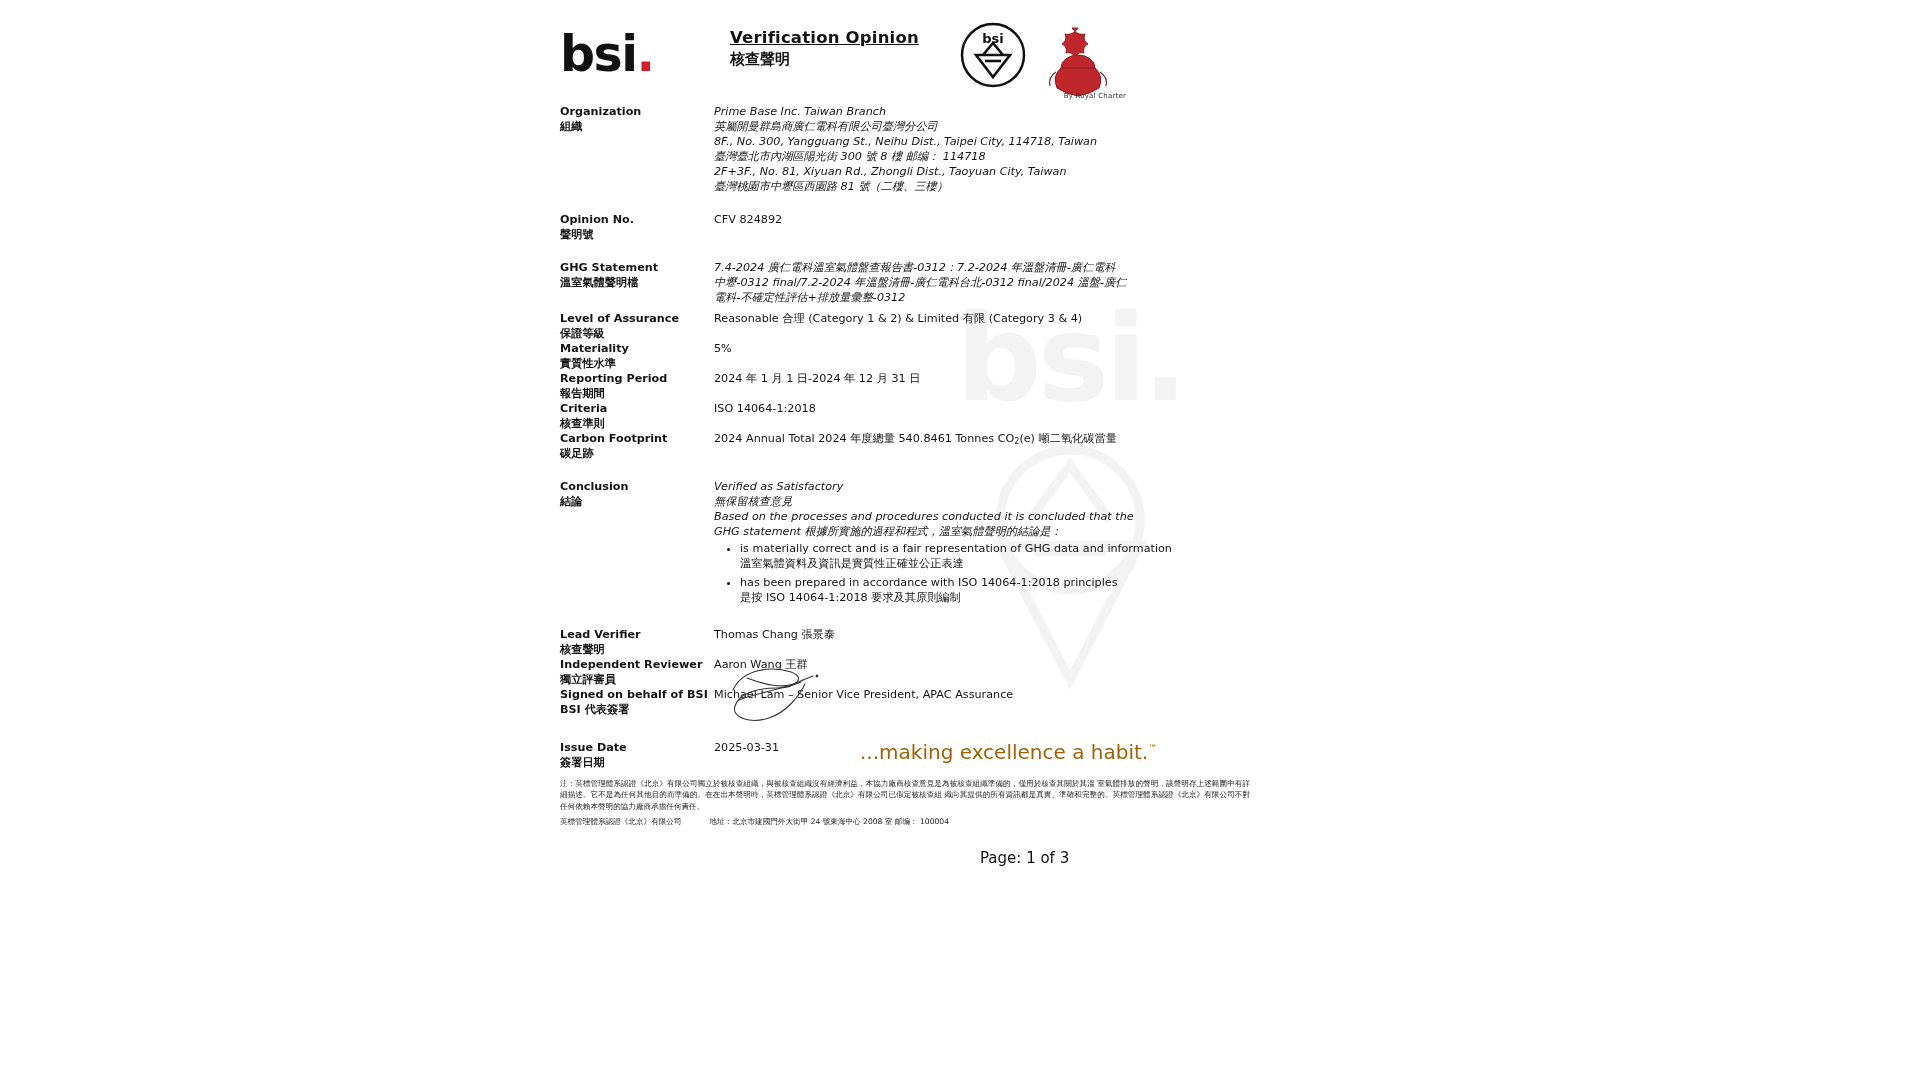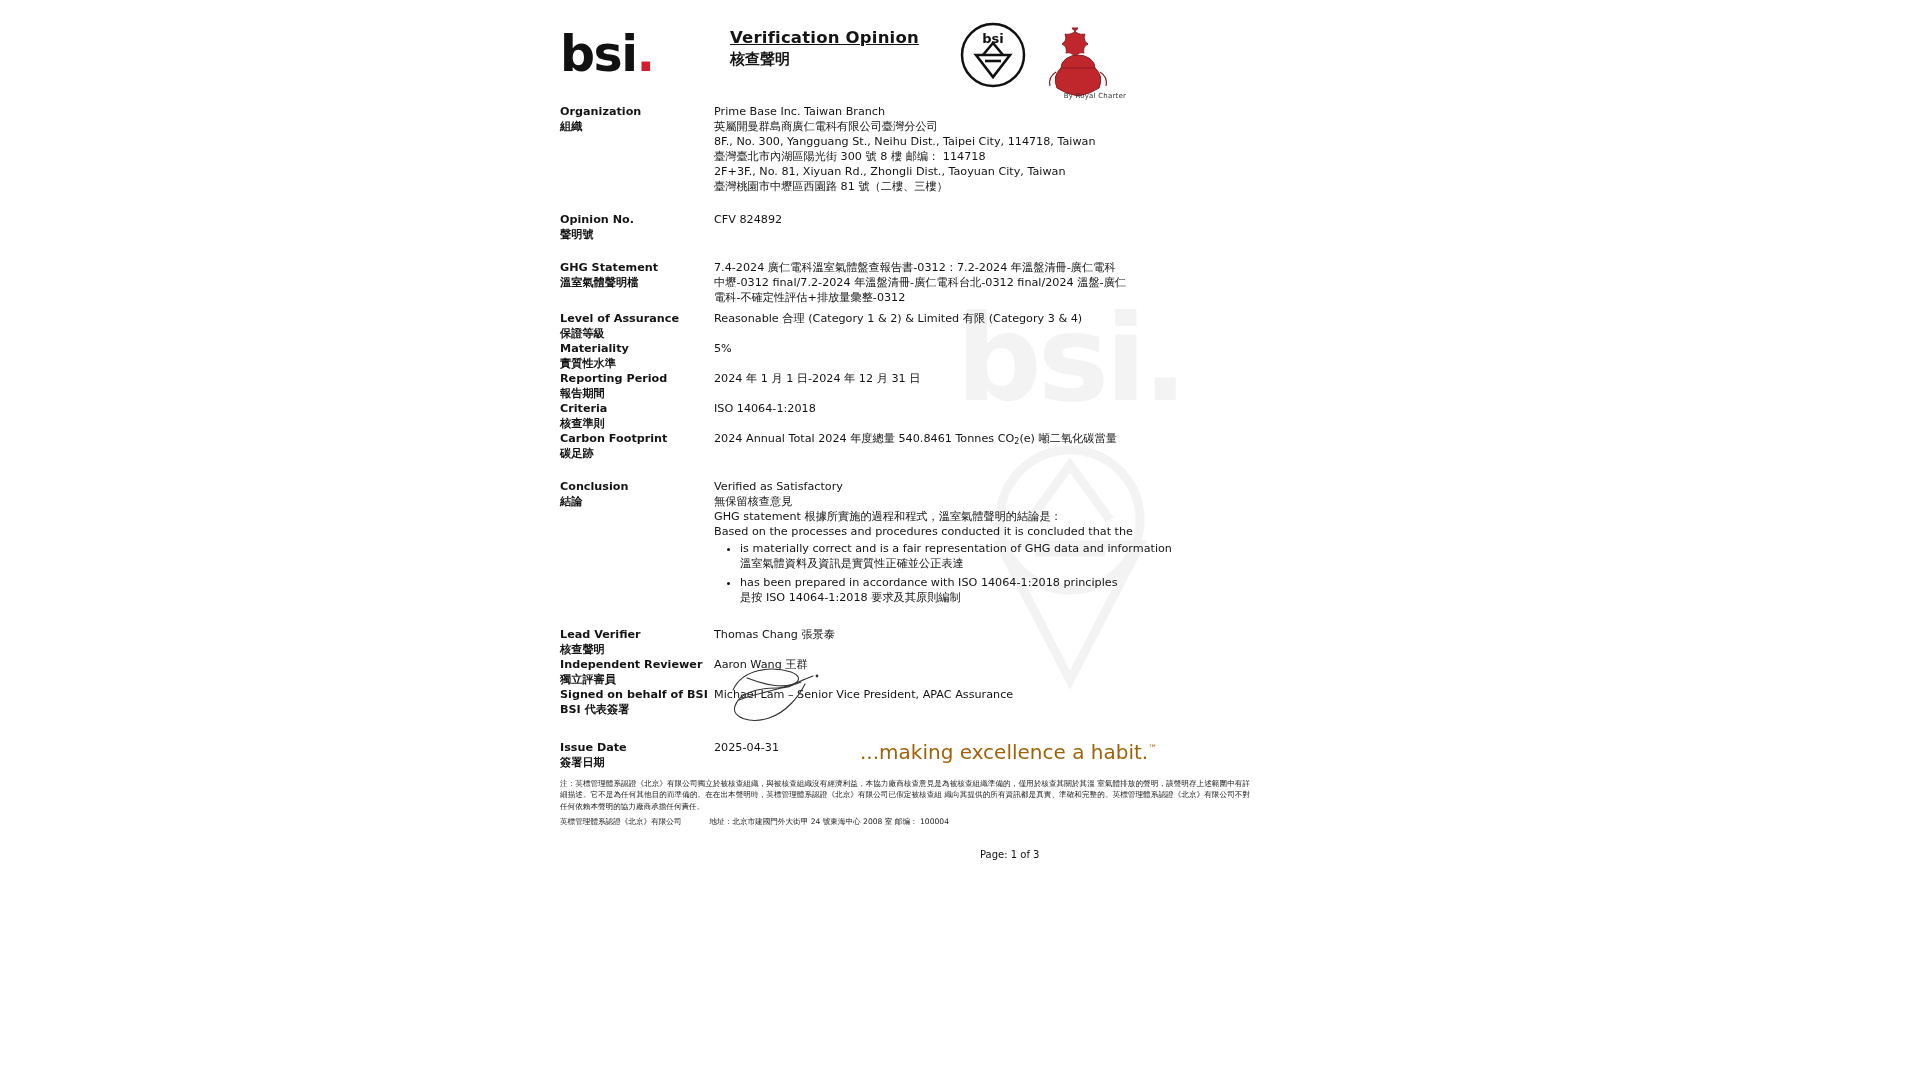--- a/index.html
+++ b/index.html
@@ -118,21 +118,21 @@
     line-height: 1.34;
     padding-right: 4px;
   }
   .label .zh { font-weight: bold; display: block; }
   .value {
     flex: 1 1 auto;
     font-size: 11.2px;
     line-height: 1.34;
     padding-left: 2px;
   }
-  .value .ln { display: block; }
+  .value .ln { display: block; font-style: italic; }
   .gap-m { height: 18px; }
   .gap-xs { height: 6px; }
 
   ul.bullets {
     margin: 2px 0 0 0;
     padding-left: 26px;
   }
   ul.bullets li {
     font-size: 11.2px;
     line-height: 1.34;
@@ -169,21 +169,21 @@
     line-height: 1.5;
     color: #222;
     text-align: justify;
   }
   .footnote .addr { margin-top: 4px; display: block; }
   .footnote .addr .sp { display: inline-block; width: 28px; }
   .pagenum {
     position: absolute;
     left: 420px;
     top: 849px;
-    font-size: 10px;
+    font-size: 15px;
     color: #111;
   }
   sub.co2 { font-size: 8px; vertical-align: baseline; position: relative; top: 2px; }
 </style>
 </head>
 <body>
 
 <div class="page">
   <div class="paper">
 
@@ -319,22 +319,22 @@
       <div class="gap-m"></div>
 
       <div class="row">
         <div class="label">
           <span>Conclusion</span>
           <span class="zh">結論</span>
         </div>
         <div class="value">
           <span class="ln">Verified as Satisfactory</span>
           <span class="ln">無保留核查意見</span>
+          <span class="ln">Based on the processes and procedures conducted it is concluded that the</span>
           <span class="ln">GHG statement 根據所實施的過程和程式，溫室氣體聲明的結論是：</span>
-          <span class="ln">Based on the processes and procedures conducted it is concluded that the</span>
           <ul class="bullets">
             <li>
               <span>is materially correct and is a fair representation of GHG data and information</span>
               <span class="sub">溫室氣體資料及資訊是實質性正確並公正表達</span>
             </li>
             <li>
               <span>has been prepared in accordance with ISO 14064-1:2018 principles</span>
               <span class="sub">是按 ISO 14064-1:2018 要求及其原則編制</span>
             </li>
           </ul>
@@ -381,21 +381,21 @@
       </svg>
     </div>
 
     <div class="tagline"><span>...making excellence a habit.</span><sup>™</sup></div>
 
     <div class="row" style="position:absolute; left:0; top:740px; width:800px;">
       <div class="label">
         <span>Issue Date</span>
         <span class="zh">簽署日期</span>
       </div>
-      <div class="value">2025-04-31</div>
+      <div class="value">2025-03-31</div>
     </div>
 
     <div class="footnote">
       <span class="ln">注：英標管理體系認證《北京》有限公司獨立於被核查組織，與被核查組織沒有經濟利益，本協力廠商核查意見是為被核查組織準備的，僅用於核查其關於其溫</span>
       <span class="ln">室氣體排放的聲明，該聲明存上述範圍中有詳細描述。它不是為任何其他目的而準備的。在在出本聲明時，英標管理體系認證《北京》有限公司已假定被核查組</span>
       <span class="ln">織向其提供的所有資訊都是真實、準確和完整的。英標管理體系認證《北京》有限公司不對任何依賴本聲明的協力廠商承擔任何責任。</span>
       <span class="addr"><span>英標管理體系認證《北京》有限公司</span><span class="sp"></span><span>地址：</span><span>北京市建國門外大街甲 24 號東海中心 2008 室  邮编： 100004</span></span>
     </div>
 
     <div class="pagenum">Page: 1 of 3</div>

